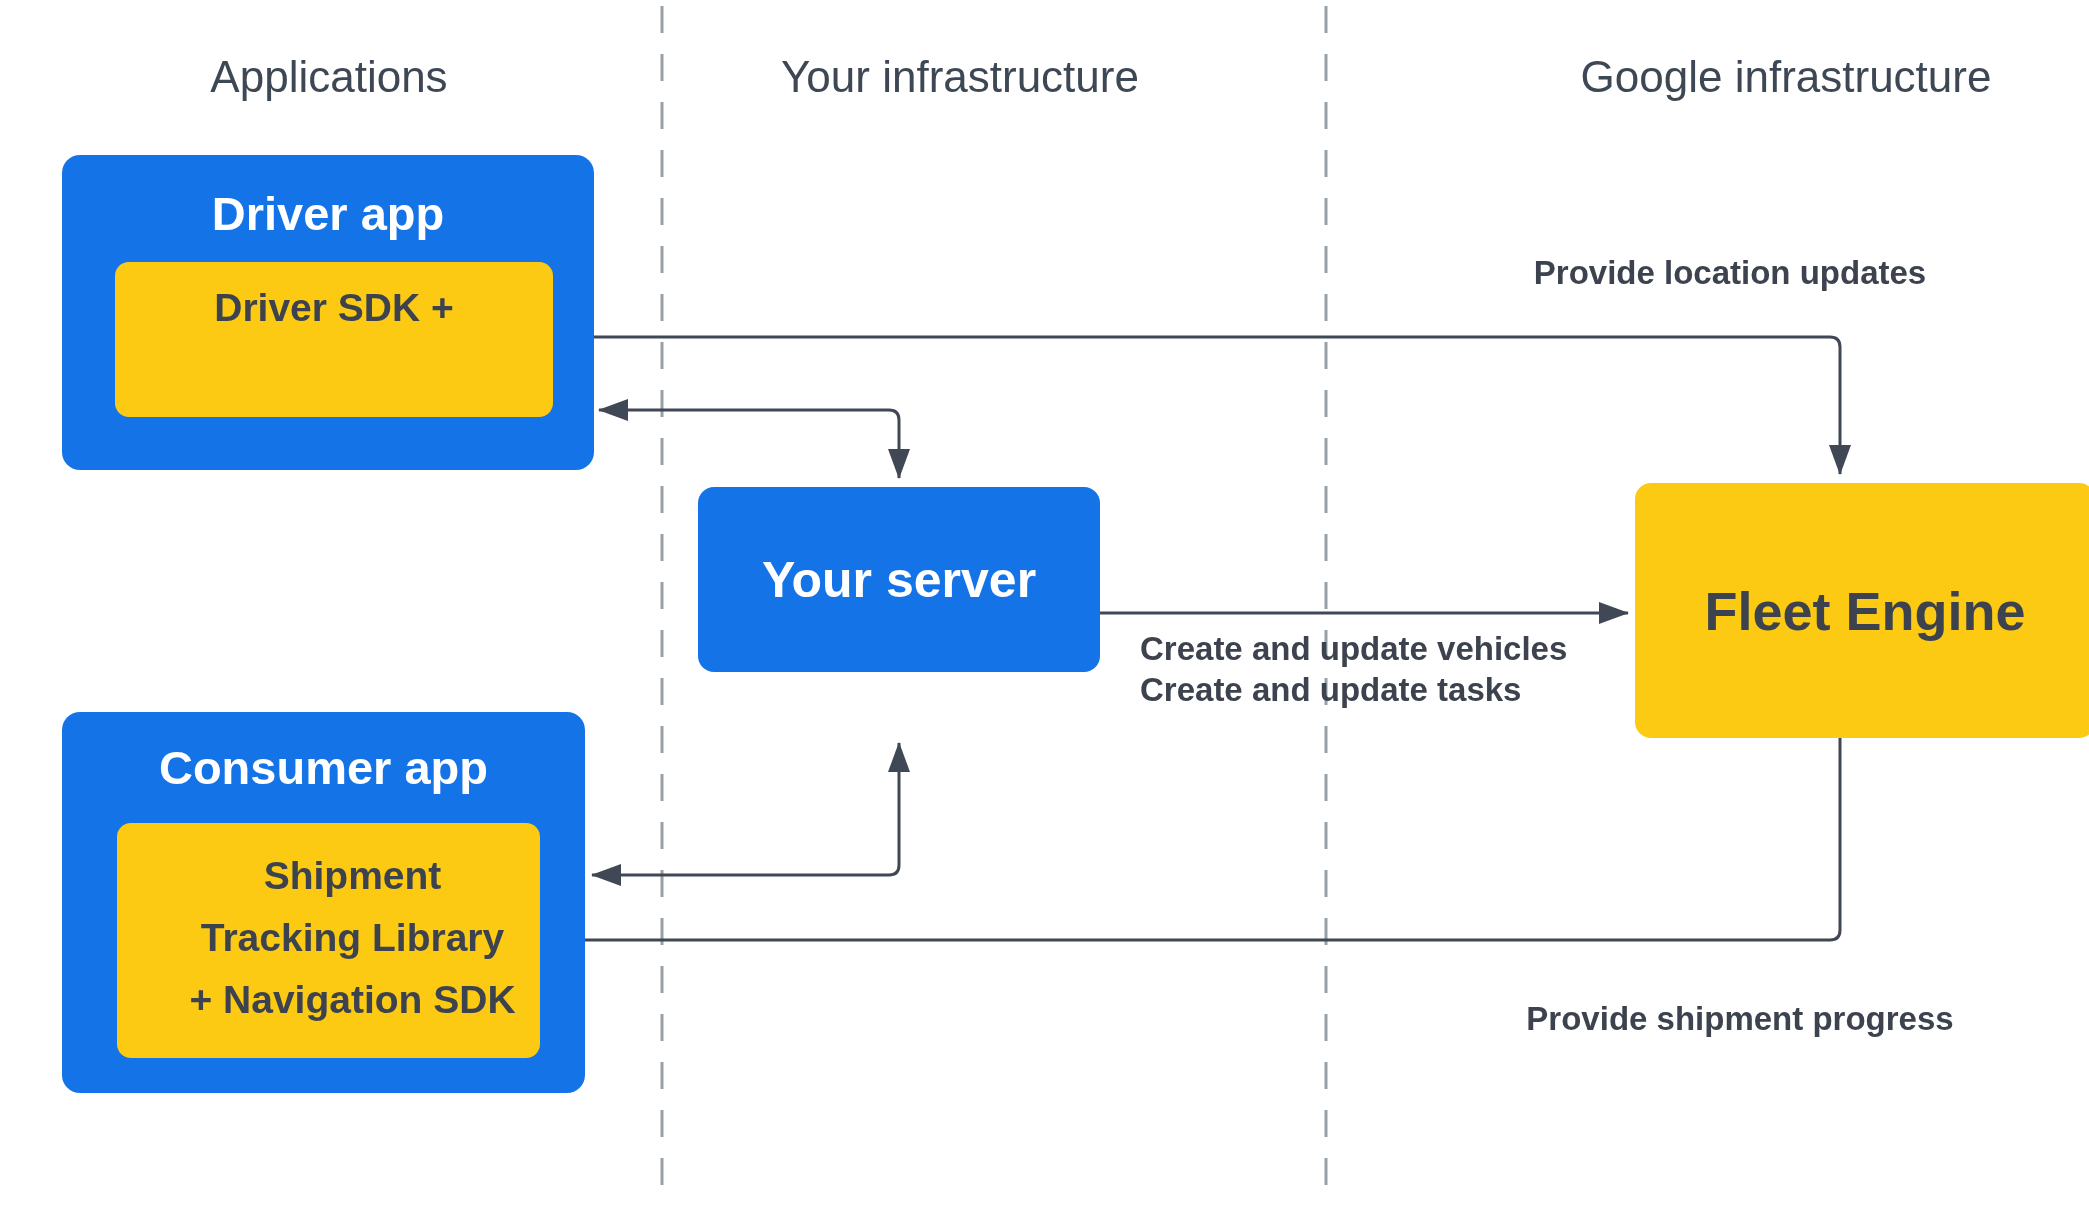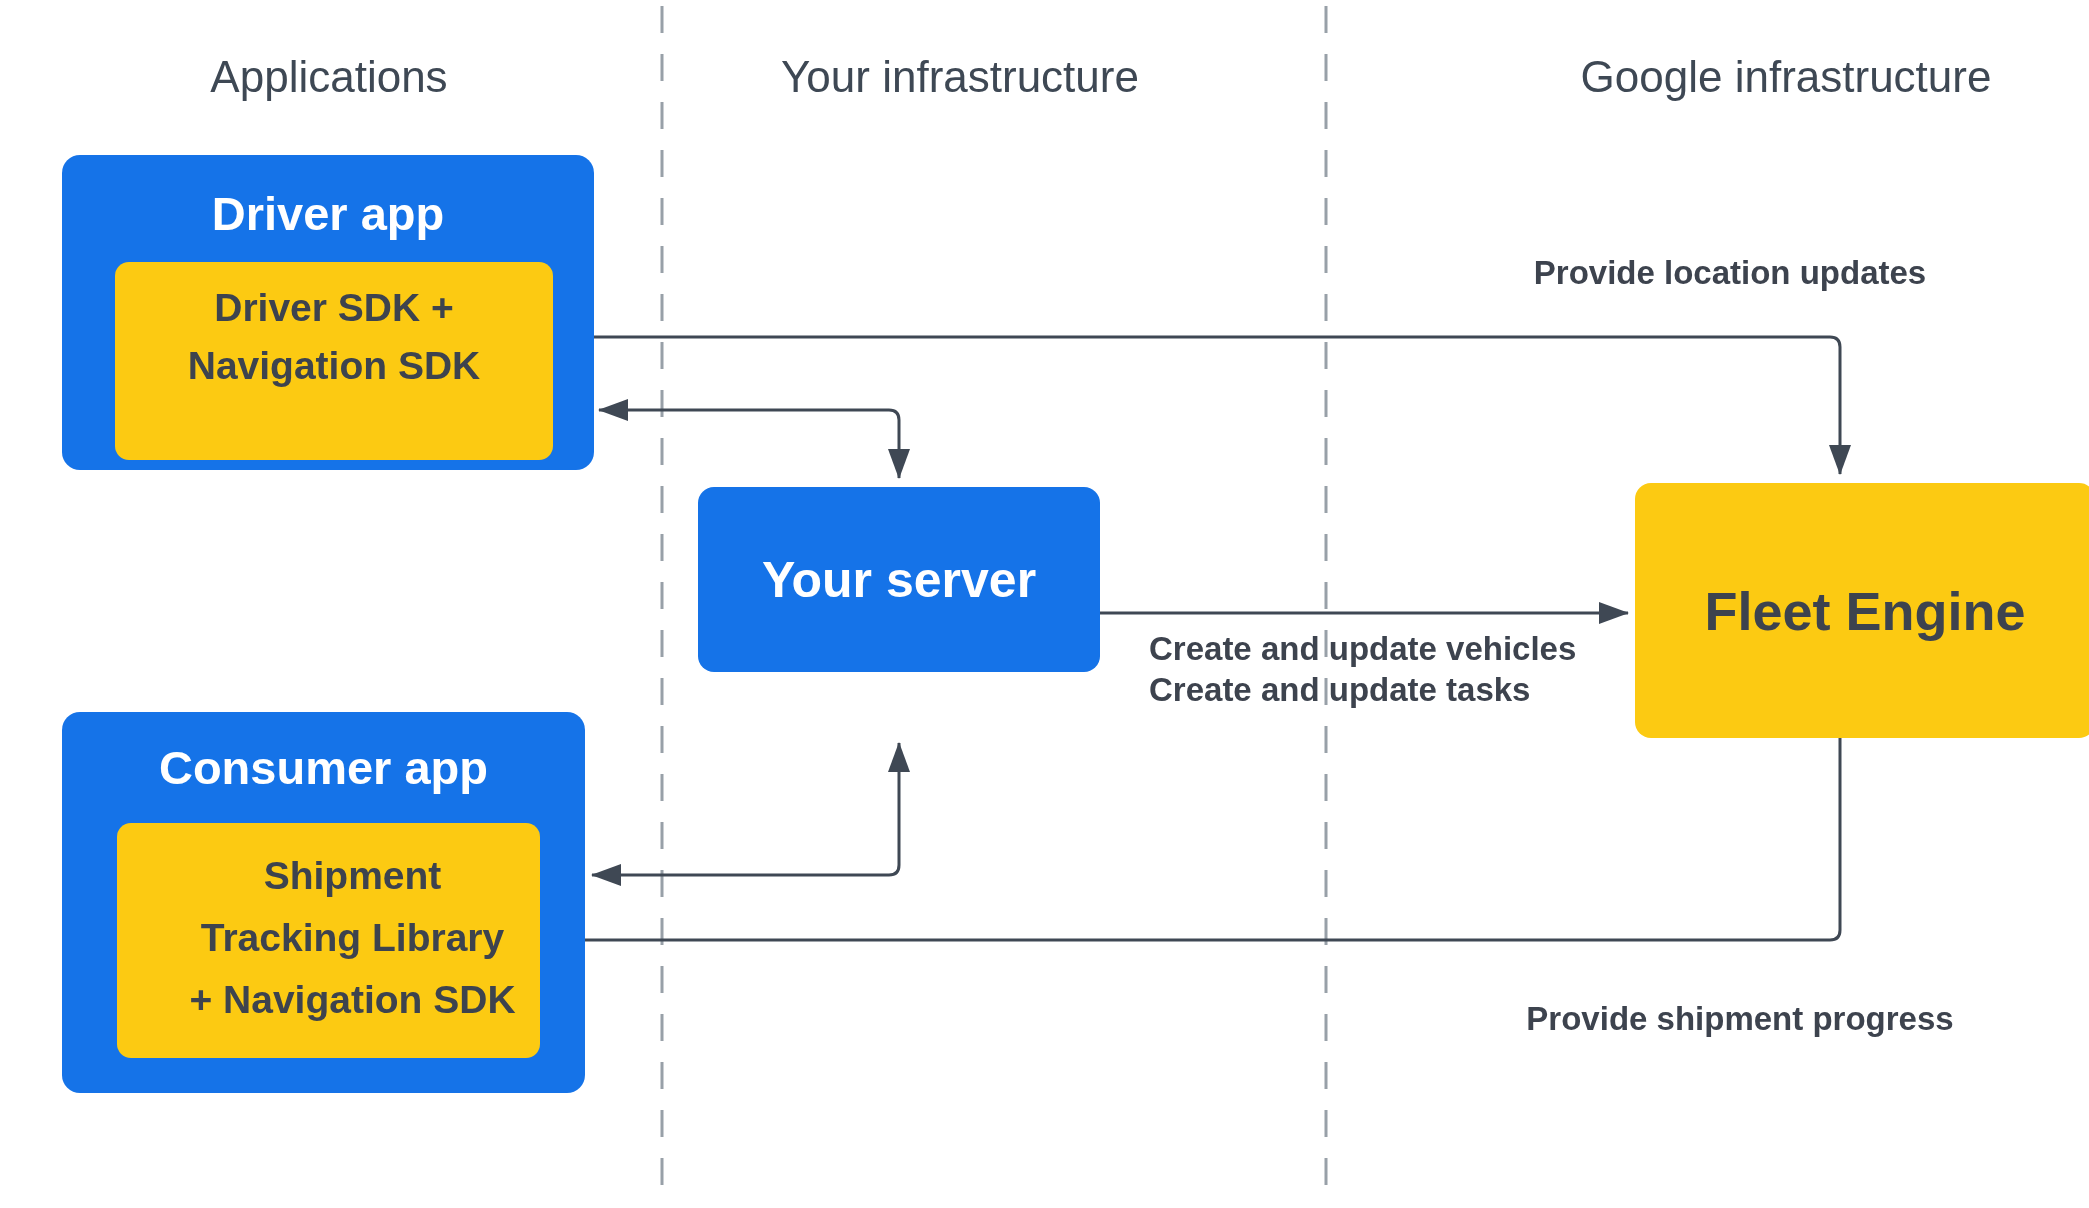--- a/index.html
+++ b/index.html
@@ -51,21 +51,21 @@
   }
   .server-title{color:var(--white_text);font-weight:700;font-size:50px;}
   .fleet-title{color:var(--ink);font-weight:700;font-size:54px;}
   .edge-label{
     position:absolute;
     color:var(--ink);
     font-weight:700;font-size:33px;
     white-space:nowrap;
   }
   .edge-label.centered{text-align:center;width:500px;}
-  .edge-lines{line-height:41px;margin-left:9px;}
+  .edge-lines{line-height:41px;}
 </style>
 </head>
 <body>
 
 <div class="canvas">
 
   <svg class="wires">
     <defs>
       <marker id="arr" markerUnits="userSpaceOnUse" markerWidth="32" markerHeight="22" refX="29" refY="11" orient="auto-start-reverse">
         <path d="M0,0 L30,11 L0,22 Z" fill="var(--arrow)"></path>
@@ -86,24 +86,23 @@
     <path class="wire" d="M 1840,738 L 1840,930 Q 1840,940 1830,940 L 547,940" marker-end="url(#arr)"></path>
   </svg>
 
   <div class="col-header" style="left:700px;">Your infrastructure</div>
   <div class="col-header" style="left:69px;">Applications</div>
   <div class="col-header" style="left:1526px;">Google infrastructure</div>
 
   <div class="bluebox" style="left:62px;top:155px;width:532px;height:315px;">
     <div class="title" style="top:31px;">Driver app</div>
   </div>
-  <div class="yellowbox" style="left:115px;top:262px;width:438px;height:198px;">
+  <div class="yellowbox" style="left:115px;top:262px;width:438px;height:155px;">
     <div class="sdk-text" style="top:17px;">
       <div class="sdk-line">Driver SDK +</div>
-      <div class="sdk-line">Navigation SDK</div>
     </div>
   </div>
 
   <div class="bluebox" style="left:62px;top:712px;width:523px;height:381px;">
     <div class="title" style="top:28px;">Consumer app</div>
   </div>
   <div class="yellowbox" style="left:117px;top:823px;width:423px;height:235px;">
     <div class="sdk-text" style="top:22px;">
       <div class="sdk-line sdk-line3">Shipment</div>
       <div class="sdk-line sdk-line3">Tracking Library</div>

